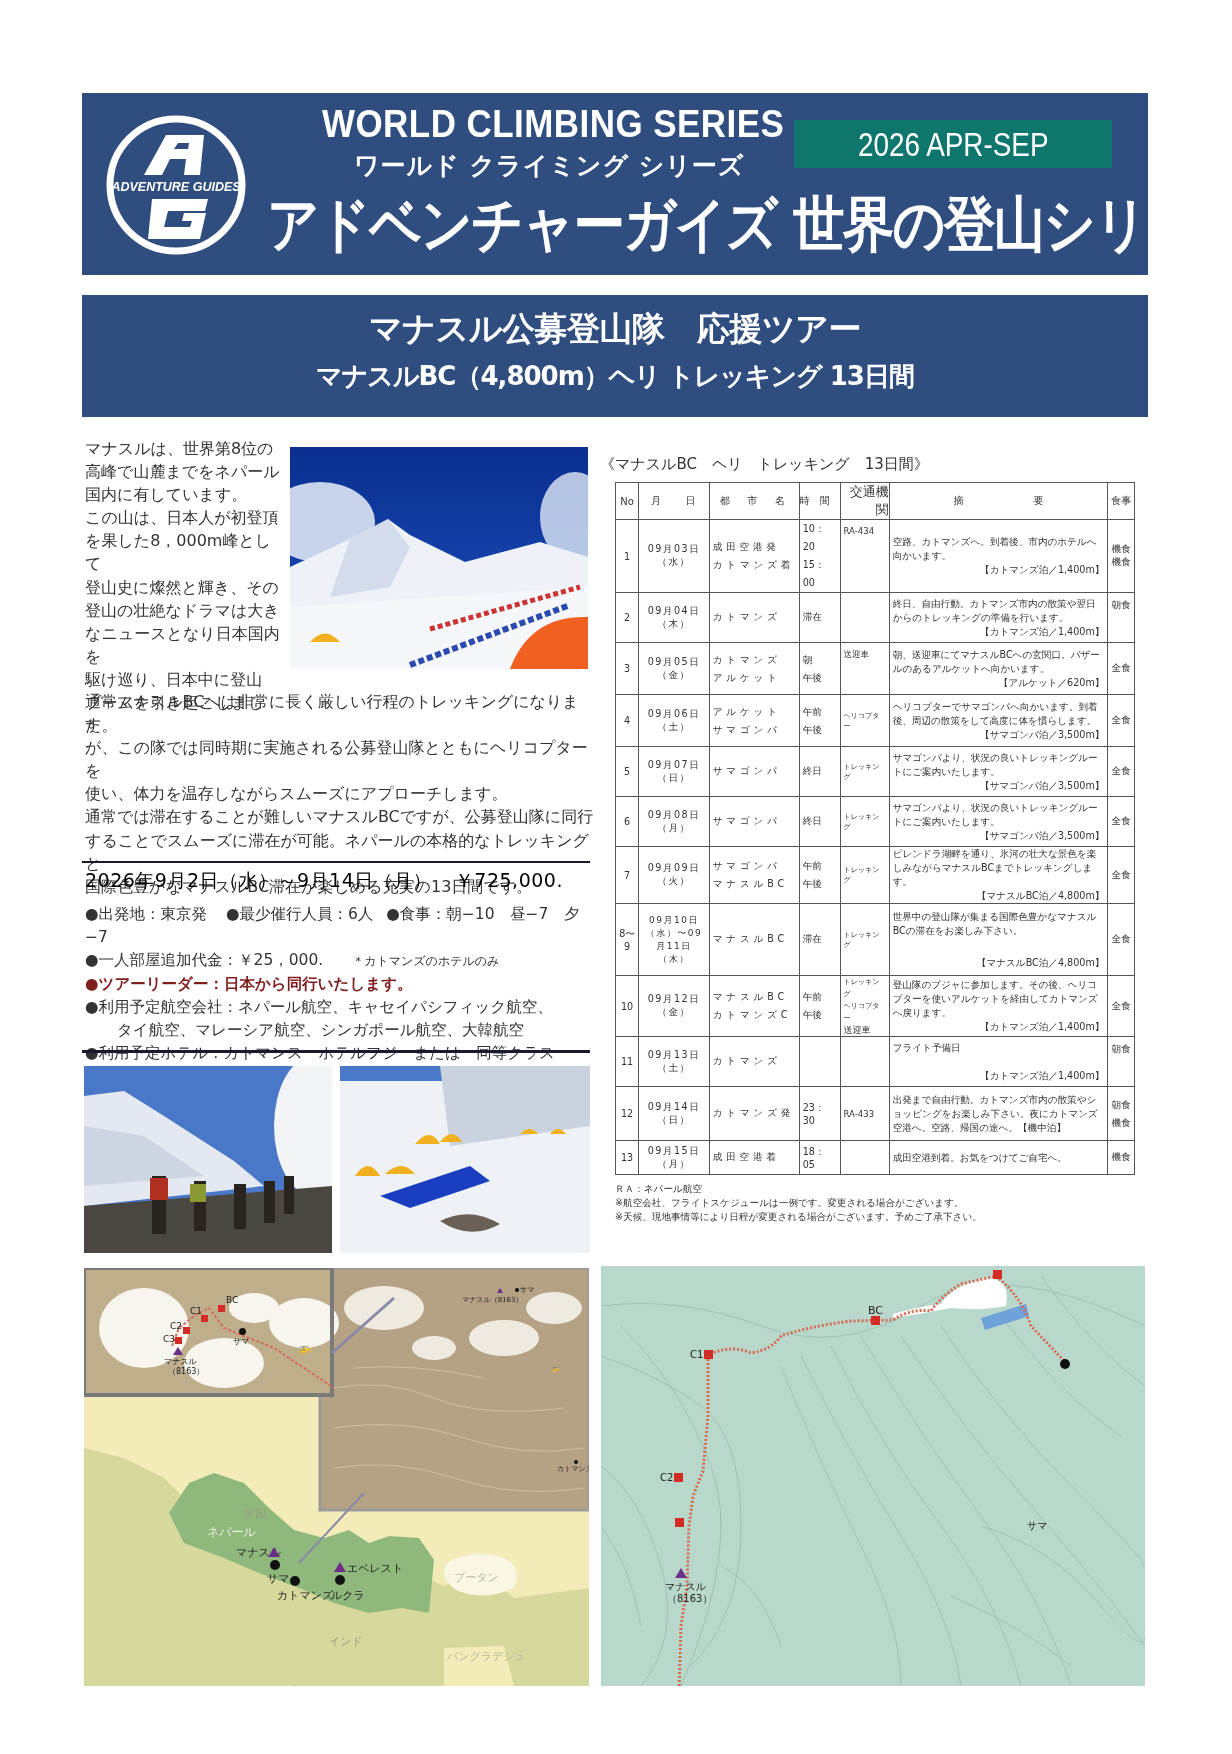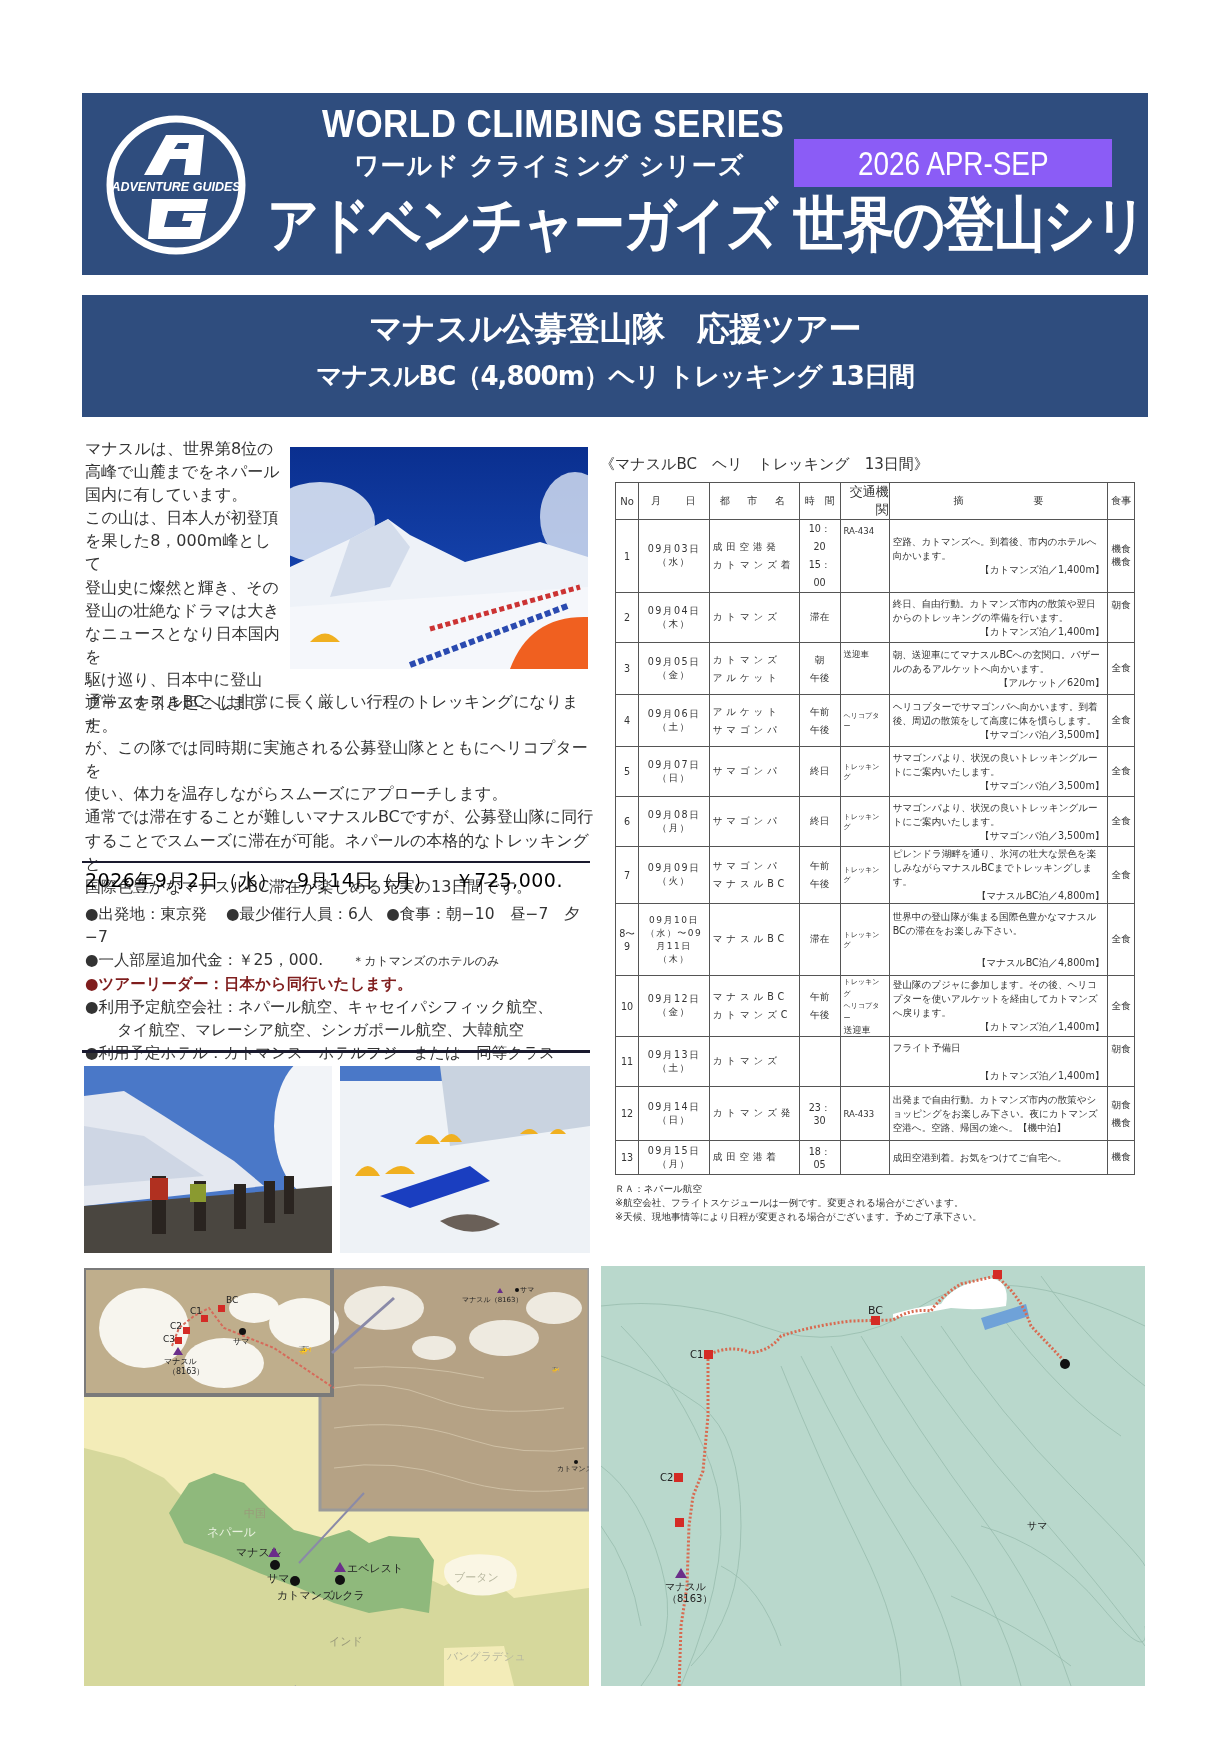--- a/index.html
+++ b/index.html
@@ -4,21 +4,21 @@
 <style>
   * { box-sizing: border-box; margin: 0; padding: 0; }
   html, body { width: 1232px; height: 1754px; background: #ffffff; overflow: hidden; }
   body { position: relative; font-family: "DejaVu Sans", sans-serif; color: #222; }
 
   
   .banner { position: absolute; left: 82px; top: 93px; width: 1066px; height: 182px; background: #2f4d7e; }
   .logo { position: absolute; left: 22px; top: 20px; width: 144px; height: 144px; }
   .series-en { position: absolute; left: 240px; top: 10px; color: #fff; font-family: "Liberation Sans", sans-serif; font-weight: bold; font-size: 38px; letter-spacing: 0.5px; transform: scaleX(0.92); transform-origin: left; }
   .series-ja { position: absolute; left: 272px; top: 56px; color: #fff; font-family: "DejaVu Sans", sans-serif; font-weight: bold; font-size: 25px; letter-spacing: 1px; }
-  .period-badge { position: absolute; left: 712px; top: 27px; width: 318px; height: 48px; background: #8b5cf6; color: #fff; display: flex; align-items: center; justify-content: center; font-family: "Liberation Sans Narrow", "Liberation Sans", sans-serif; font-size: 34px; margin-top: 19px; }
+  .period-badge { position: absolute; left: 712px; top: 27px; width: 318px; height: 48px; background: #0f766e; color: #fff; display: flex; align-items: center; justify-content: center; font-family: "Liberation Sans Narrow", "Liberation Sans", sans-serif; font-size: 34px; }
   .period-badge span { transform: scaleX(0.82); display: inline-block; }
   .main-title { position: absolute; left: 185px; top: 92px; color: #fff; font-family: "DejaVu Sans", sans-serif; font-weight: bold; font-size: 60px; letter-spacing: -2px; transform: scaleX(0.86); transform-origin: left; white-space: nowrap; }
 
   
   .tour-bar { position: absolute; left: 82px; top: 295px; width: 1066px; height: 122px; background: #2f4d7e; color: #fff; text-align: center; font-weight: bold; }
   .tour-line1 { position: absolute; left: 0; right: 0; top: 12px; font-size: 33px; letter-spacing: -0.5px; }
   .tour-line2 { position: absolute; left: 0; right: 0; top: 64px; font-size: 26px; letter-spacing: -1px; }
 
   
   .intro-short { position: absolute; left: 85px; top: 437px; width: 200px; font-size: 16px; line-height: 23.1px; color: #333; }
@@ -39,21 +39,21 @@
 
   
   .itin-title { position: absolute; left: 600px; top: 455px; width: 540px; text-align: left; font-size: 15px; color: #333; }
   .itin-table { position: absolute; left: 615px; top: 482px; width: 520px; border-collapse: collapse; font-size: 9.6px; color: #333; }
   .itin-table th, .itin-table td { border: 1px solid #555; vertical-align: middle; }
   .itin-table th { height: 28px; font-weight: normal; font-size: 10px; }
   .itin-table td { padding: 0 3px; }
   .itin-table .c-no { width: 21px; text-align: center; }
   .itin-table .c-date { width: 69px; text-align: center; letter-spacing: 1.5px; }
   .itin-table .c-city { width: 88px; letter-spacing: 3.8px; }
-  .itin-table .c-time { width: 40px; text-align: center; margin-left: 28px; }
+  .itin-table .c-time { width: 40px; text-align: left; margin-left: 28px; }
   .itin-table .c-trans { width: 48px; font-size: 8.5px; }
   .itin-table .c-desc { width: 214px; line-height: 14px; }
   .itin-table .c-meal { width: 26px; text-align: center; }
   .stack { display: flex; flex-direction: column; justify-content: space-around; height: 100%; }
   .stack > div { line-height: 18px; }
   .desc-lodge { text-align: right; }
   .itin-notes { position: absolute; left: 615px; top: 1182px; font-size: 9.6px; line-height: 14px; color: #333; }
 
   
   .map-left { position: absolute; left: 84px; top: 1268px; width: 505px; height: 418px; background: #f5eebb; overflow: hidden; }

